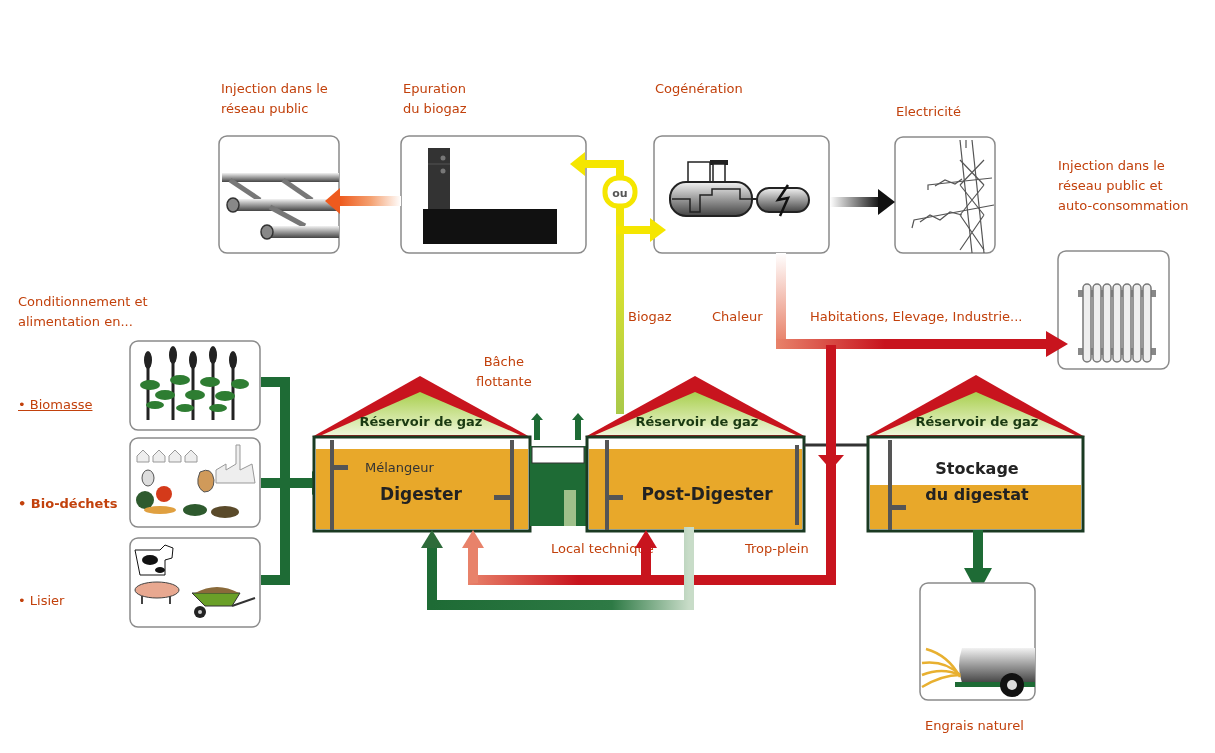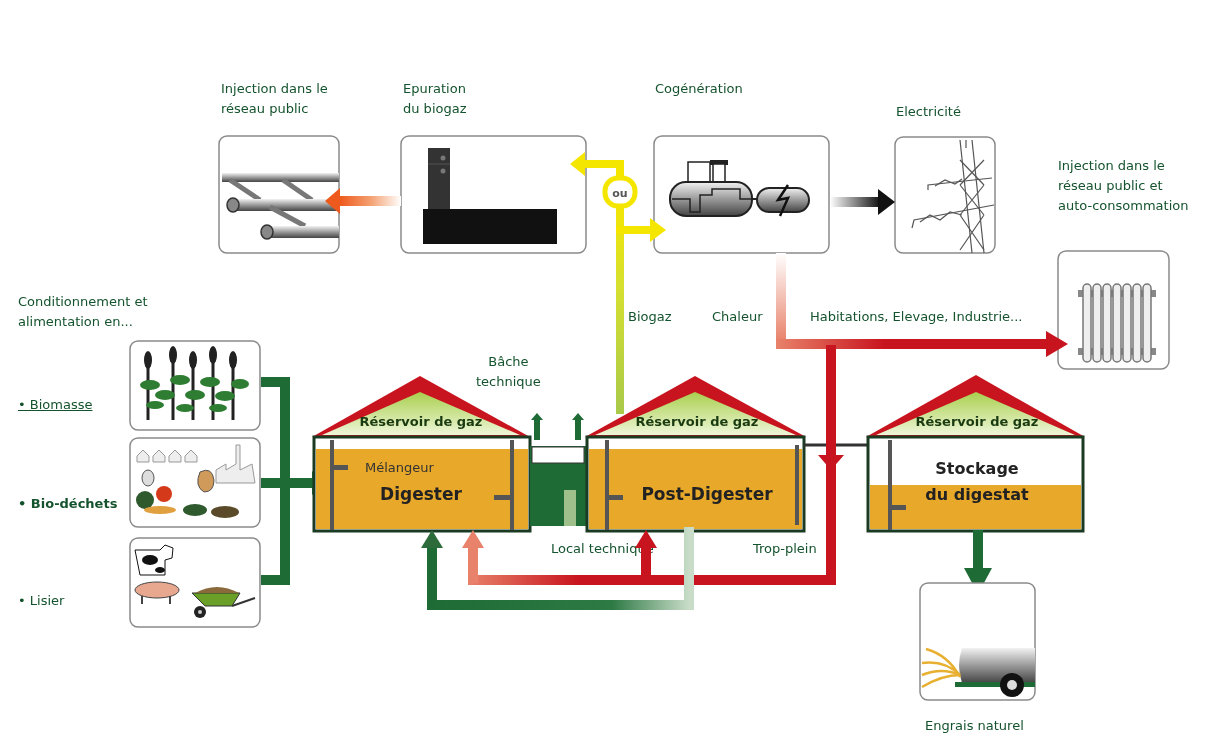--- a/index.html
+++ b/index.html
@@ -1,17 +1,17 @@
 <!DOCTYPE html>
 <html><head>
 <meta charset="utf-8">
 <style>
   html, body { margin:0; padding:0; background:#ffffff; }
   body { width:1215px; height:753px; position:relative; overflow:hidden; font-family:"DejaVu Sans", sans-serif; }
-  .lbl { position:absolute; color:#14532d; font-size:13px; line-height:20px; white-space:pre-line; font-family:"DejaVu Sans", sans-serif; }
+  .lbl { position:absolute; color:#c2410c; font-size:13px; line-height:20px; white-space:pre-line; font-family:"DejaVu Sans", sans-serif; }
   svg#diagram { position:absolute; left:0; top:0; }
   .tanktxt { font-family:"DejaVu Sans", sans-serif; font-weight:bold; }
 </style>
 </head>
 <body>
 
 <div class="lbl" style="left:221px;top:79px;">Injection dans le
 réseau public</div>
 <div class="lbl" style="left:403px;top:79px;">Epuration
 du biogaz</div>
@@ -24,23 +24,23 @@
 <div class="lbl" style="left:18px;top:292px;">Conditionnement et
 alimentation en...</div>
 <div class="lbl" style="left:18px;top:395px;text-decoration:underline;">• Biomasse</div>
 <div class="lbl" style="left:18px;top:494px;font-weight:bold;">• Bio-déchets</div>
 <div class="lbl" style="left:18px;top:591px;">• Lisier</div>
 
 <div class="lbl" style="left:628px;top:307px;">Biogaz</div>
 <div class="lbl" style="left:712px;top:307px;">Chaleur</div>
 <div class="lbl" style="left:810px;top:307px;">Habitations, Elevage, Industrie...</div>
 <div class="lbl" style="left:476px;top:352px;text-align:center;">Bâche
-technique</div>
+flottante</div>
 <div class="lbl" style="left:503px;top:539px;margin-left:48px;">Local technique</div>
-<div class="lbl" style="left:745px;top:539px;margin-left:8px;">Trop-plein</div>
+<div class="lbl" style="left:745px;top:539px;">Trop-plein</div>
 <div class="lbl" style="left:925px;top:716px;">Engrais naturel</div>
 
 <svg id="diagram" width="1215" height="753" viewBox="0 0 1215 753">
   <defs>
     <linearGradient id="gOrange" x1="1" y1="0" x2="0" y2="0">
       <stop offset="0" stop-color="#ffffff"></stop>
         <stop offset="0.5" stop-color="#f4a070"></stop>
         <stop offset="1" stop-color="#ee5a1e"></stop>
     </linearGradient>
     <linearGradient id="gBlack" x1="0" y1="0" x2="1" y2="0">

